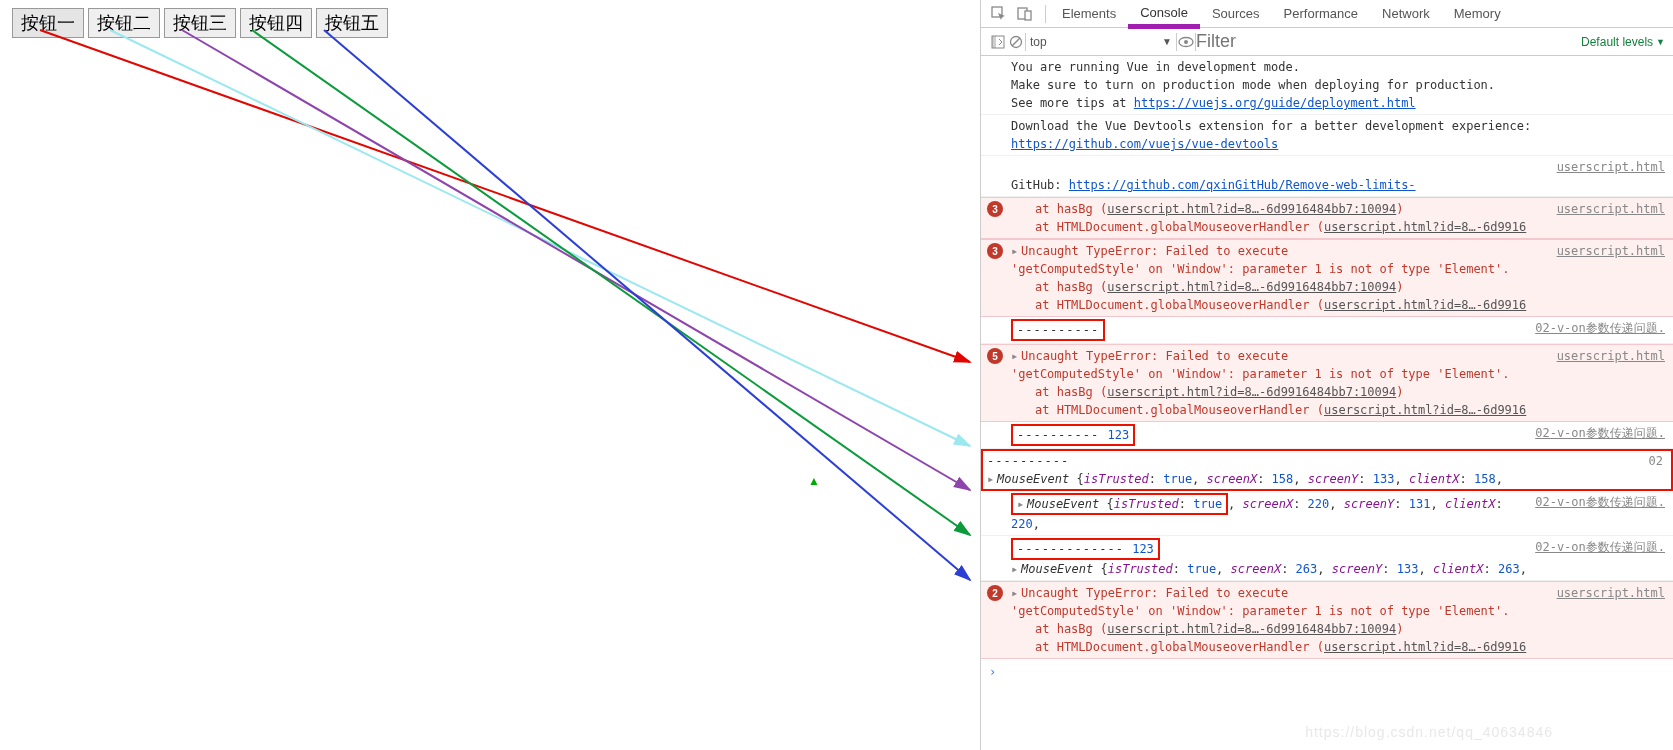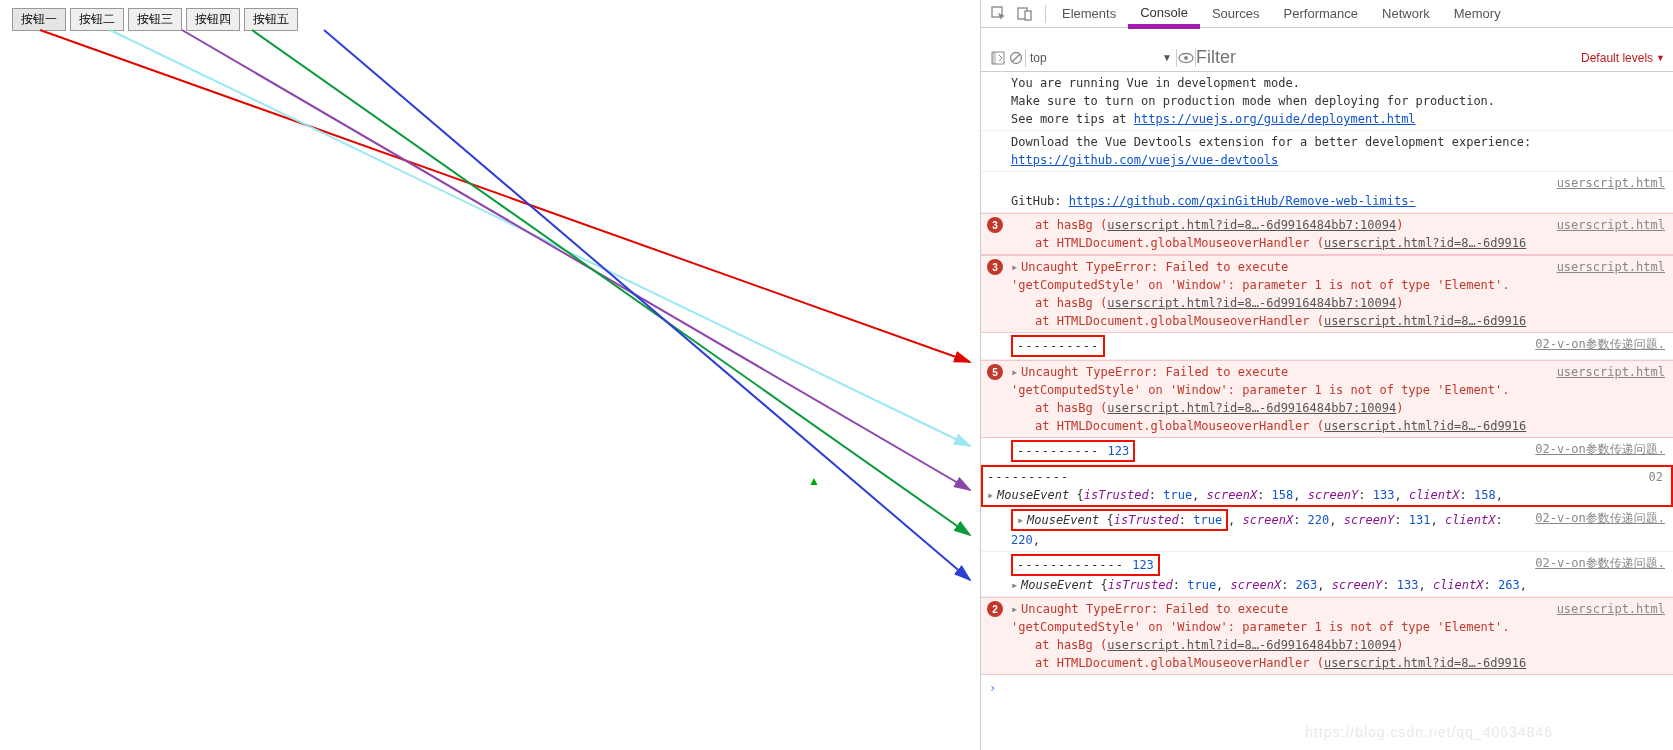--- a/index.html
+++ b/index.html
@@ -1,41 +1,41 @@
 <!DOCTYPE html>
 <html><head>
 <meta charset="utf-8">
 <style>
 * { box-sizing: border-box; margin: 0; padding: 0; }
 body { font-family: Arial, sans-serif; font-size: 12px; width: 1673px; height: 750px; overflow: hidden; position: relative; background: #fff; }
 
 
 .page-area { position: absolute; left: 0; top: 0; width: 980px; height: 750px; }
 .btn-row { padding: 8px 12px; display: flex; gap: 4px; }
-.page-btn { font-family: Arial, "Microsoft YaHei", sans-serif; font-size: 12px; padding: 2px 8px; background: #efefef; border: 1px solid #999; cursor: pointer; }
+.page-btn { font-family: Arial, "Microsoft YaHei", sans-serif; font-size: 18px; padding: 2px 8px; background: #efefef; border: 1px solid #999; cursor: pointer; }
 .page-btn:first-child { background: #e5e5e5; }
 
 
 .arrows { position: absolute; left: 0; top: 0; width: 980px; height: 750px; pointer-events: none; }
 
 
 .devtools { position: absolute; left: 980px; top: 0; width: 693px; height: 750px; border-left: 1px solid #ccc; display: flex; flex-direction: column; font-family: "Segoe UI", Arial, sans-serif; }
 
 .dt-tabs { height: 28px; border-bottom: 1px solid #ccc; display: flex; align-items: center; padding: 0 8px; gap: 0; color: #555; }
 .dt-tabs .icon { width: 20px; height: 20px; display: inline-flex; align-items: center; justify-content: center; margin-right: 6px; cursor: pointer; }
 .dt-tab { padding: 6px 12px; font-size: 13px; color: #555; cursor: pointer; }
 .dt-tab.active { color: #333; border-bottom: 5px solid #a21caf; padding-bottom: 4px; }
 
-.dt-toolbar { height: 28px; border-bottom: 1px solid #ccc; display: flex; align-items: center; padding: 0 8px; color: #555; font-size: 12px; margin-top: 16px; }
+.dt-toolbar { height: 28px; border-bottom: 1px solid #ccc; display: flex; align-items: center; padding: 0 8px; color: #555; font-size: 12px; }
 .dt-toolbar .icon { width: 18px; height: 18px; display: inline-flex; align-items: center; justify-content: center; cursor: pointer; }
 .dt-toolbar .sep { width: 1px; height: 18px; background: #ccc; }
 .context-select { display: flex; align-items: center; gap: 4px; border: none; padding: 2px 4px; cursor: pointer; min-width: 150px; }
 .context-select .caret { font-size: 10px; color: #555; margin-left: auto; }
 .filter-input { border: none; outline: none; font-size: 18px; width: 170px; color: #555; }
-.levels { margin-left: auto; color: #b91c1c; display: flex; align-items: center; gap: 3px; cursor: pointer; }
+.levels { margin-left: auto; color: #15803d; display: flex; align-items: center; gap: 3px; cursor: pointer; }
 
 .console-body { flex: 1; overflow-y: auto; font-family: Consolas, Menlo, monospace; font-size: 12px; line-height: 1.5; }
 .msg { padding: 2px 8px 2px 30px; border-bottom: 1px solid #f0f0f0; position: relative; }
 .msg.error { background: #fff0f0; color: #c0392b; border-top: 1px solid #f5c6cb; border-bottom: 1px solid #f5c6cb; }
 .msg.log { color: #333; }
 .msg .src { float: right; color: #888; text-decoration: underline; cursor: pointer; }
 .msg .src.err { color: #888; }
 .msg a.lnk { color: #1155cc; text-decoration: underline; cursor: pointer; }
 .msg .badge { position: absolute; left: 6px; top: 3px; width: 16px; height: 16px; border-radius: 50%; background: #c0392b; color: #fff; font-size: 10px; font-weight: bold; display: inline-flex; align-items: center; justify-content: center; font-family: Arial; }
 .msg .arrow { color: #888; display: inline-block; width: 10px; cursor: pointer; }

